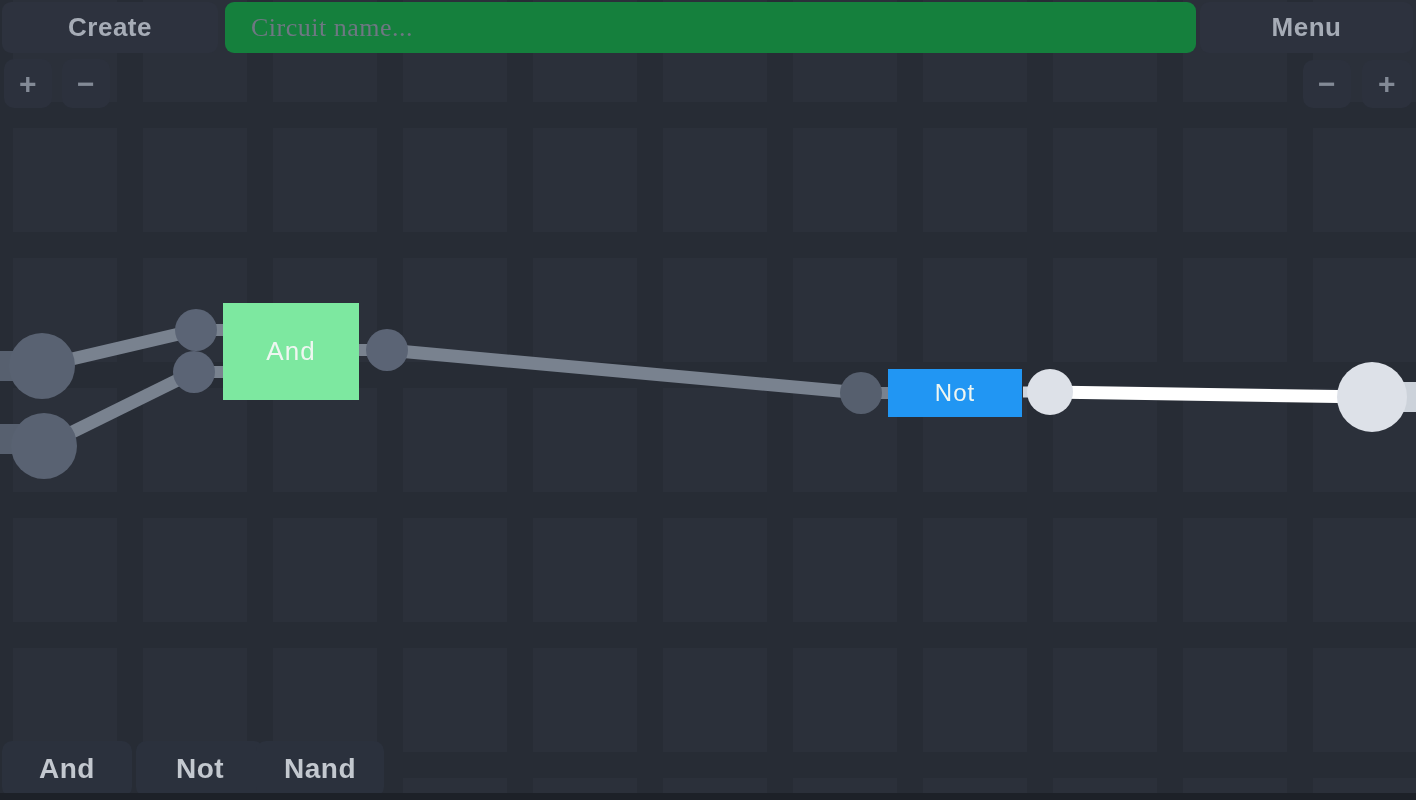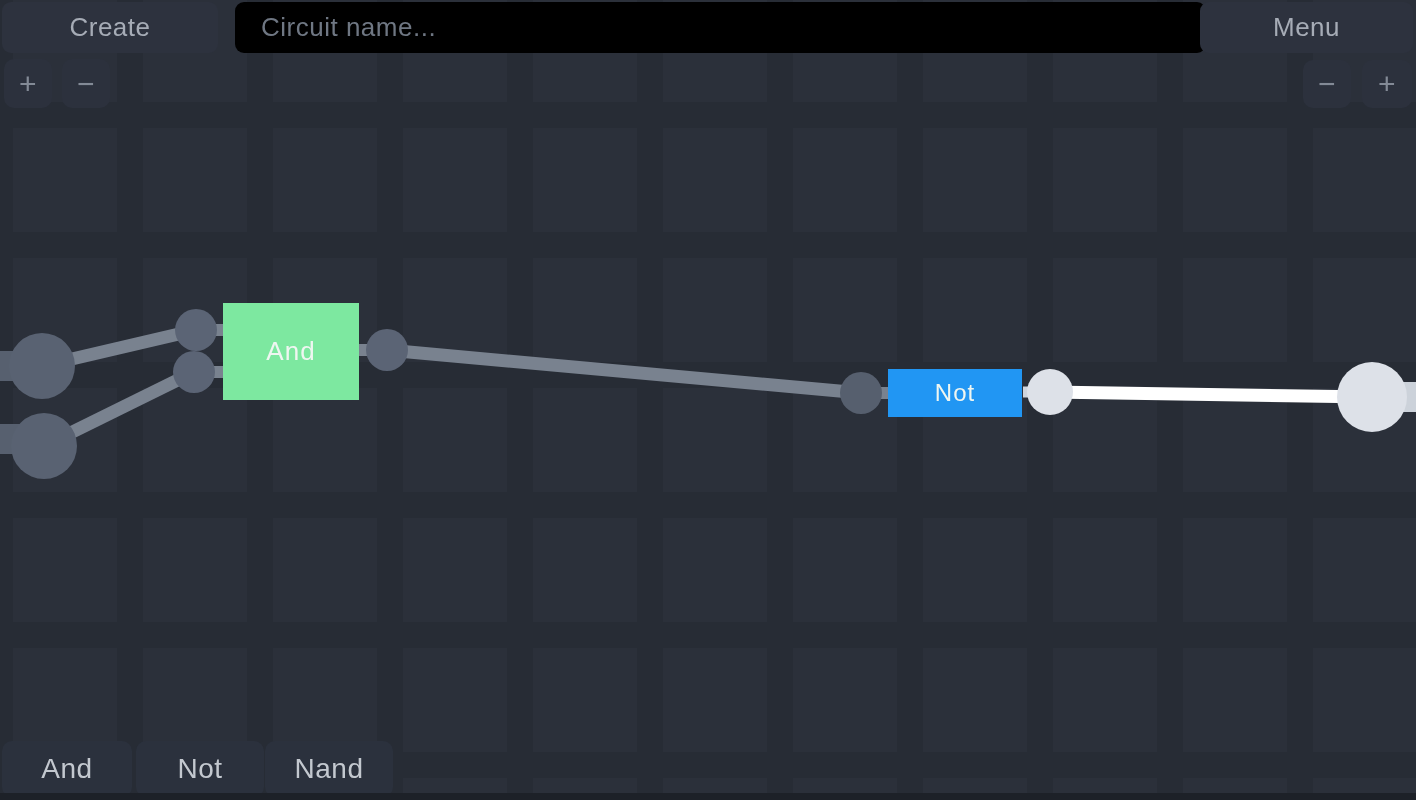--- a/index.html
+++ b/index.html
@@ -20,31 +20,31 @@
 
   .gate{
     position:absolute;display:flex;align-items:center;justify-content:center;
     color:#eff6f1;letter-spacing:1px;user-select:none;
   }
 
   
   .btn{
     position:absolute;display:flex;align-items:center;justify-content:center;
     background:#2d323e;border-radius:9px;color:#a6acb6;font-size:26px;
-    letter-spacing:.5px;box-sizing:border-box;cursor:pointer;
+    letter-spacing:.5px;box-sizing:border-box;cursor:pointer;font-weight:bold;
   }
   .btn.small{font-size:30px;color:#838a96;border-radius:10px;background:#2c313d;}
   .btn.action{color:#9aa1ab;background:#2c313d;}
   .btn.palette{font-size:28px;color:#c3c8cf;background:#2b313d;border-radius:10px;}
 
   #circuit-name{
-    position:absolute;left:235px;top:2px;width:971px;height:51px;
-    background:#000000;border:none;outline:none;border-radius:9px;
+    position:absolute;left:225px;top:2px;width:971px;height:51px;
+    background:#15803d;border:none;outline:none;border-radius:9px;
     color:#c6cbd2;font-size:26px;padding:0 26px;box-sizing:border-box;
-    font-family:Liberation Sans, sans-serif;letter-spacing:.5px;
+    font-family:Liberation Serif, serif;letter-spacing:.5px;
   }
   #circuit-name::placeholder{color:#6f7783;opacity:1;}
 
   #bottom-strip{position:absolute;left:0;top:793px;width:1416px;height:7px;background:#1d2128;}
 </style>
 </head>
 <body>
 
 <div id="app">
 
@@ -84,16 +84,16 @@
 
   <div class="btn small" style="left:4px;top:59px;width:48px;height:49px;">+</div>
   <div class="btn small" style="left:62px;top:59px;width:48px;height:49px;">−</div>
 
 
   <div class="btn small" style="left:1303px;top:60px;width:48px;height:48px;">−</div>
   <div class="btn small" style="left:1362px;top:60px;width:50px;height:48px;">+</div>
 
   <div class="btn palette" style="left:2px;top:741px;width:130px;height:56px;">And</div>
   <div class="btn palette" style="left:136px;top:741px;width:128px;height:56px;">Not</div>
-  <div class="btn palette" style="left:265px;top:741px;width:128px;height:56px;">Nand</div>
+  <div class="btn palette" style="left:256px;top:741px;width:128px;height:56px;">Nand</div>
 
   <div id="bottom-strip"></div>
 </div>
 
 </body></html>

